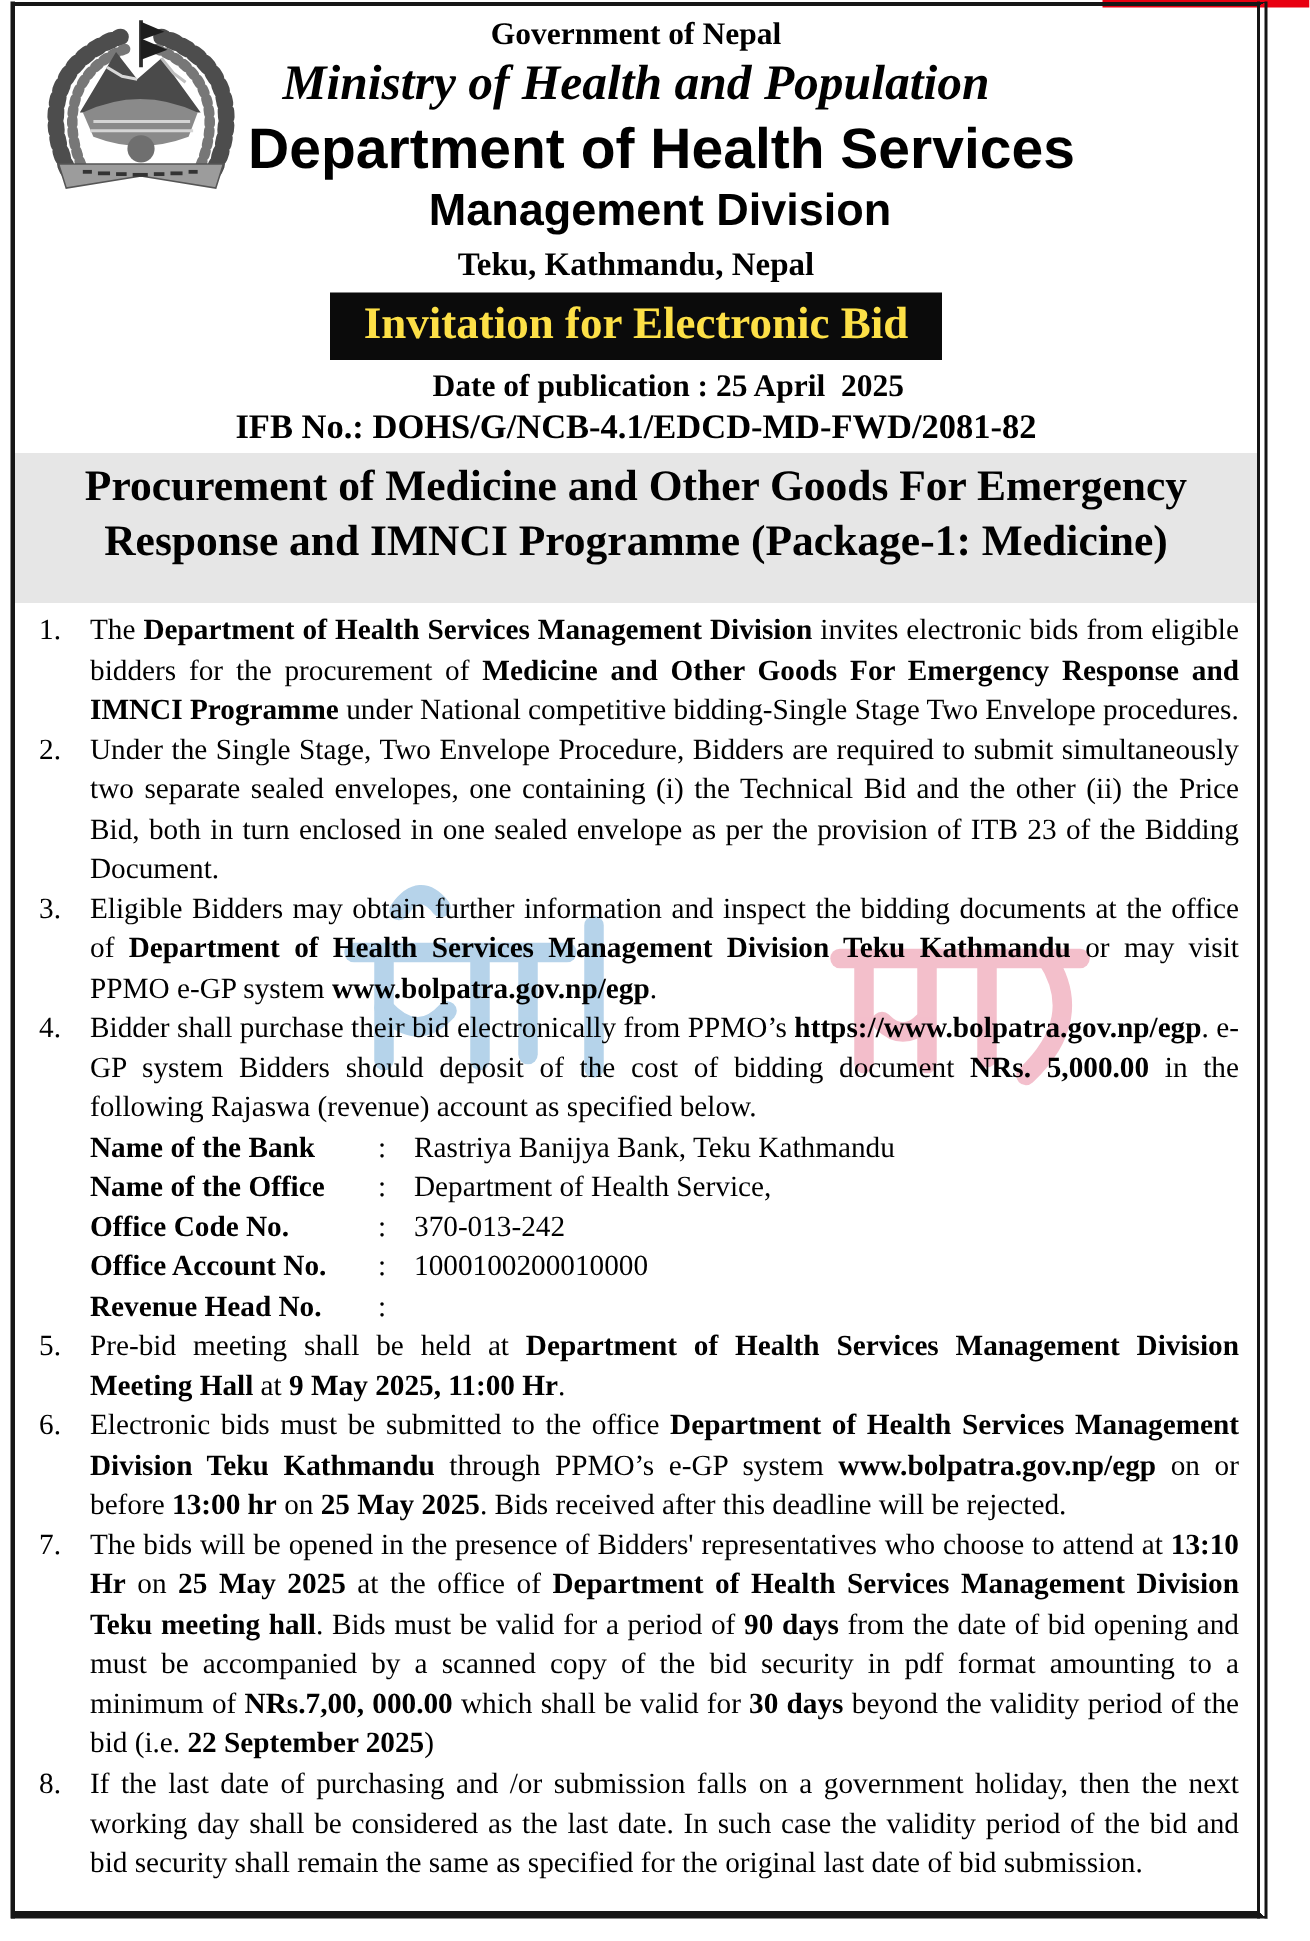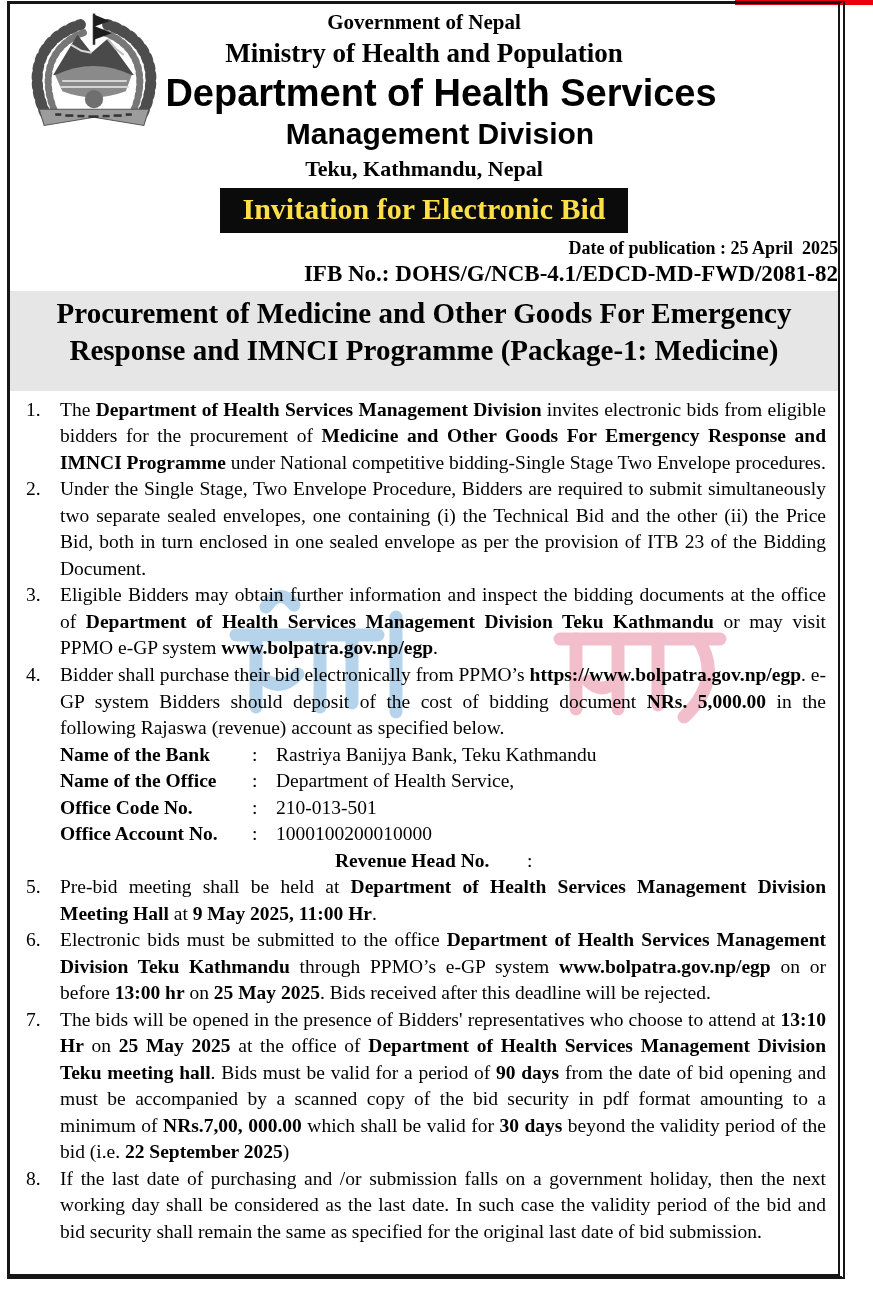--- a/index.html
+++ b/index.html
@@ -30,51 +30,51 @@
     width:500px; height:165px;
     pointer-events:none;
     z-index:0;
   }
   .content { position:relative; z-index:1; }
 
   .emblem { position:absolute; left:15px; top:8px; width:138px; height:122px; }
 
   .hdr { text-align:center; }
   .h-gov      { font-size:21px; font-weight:bold; line-height:1.15; padding-top:6px; }
-  .h-ministry { font-size:27px; font-weight:bold; line-height:1.2;  margin-top:3px; }
+  .h-ministry { font-size:33px; font-weight:bold; line-height:1.2;  margin-top:3px;font-style:italic; }
   .h-dept     { font-family:"Liberation Sans","DejaVu Sans",sans-serif; font-size:38px; font-weight:bold; line-height:1.15; margin-top:2px;padding-left:34px; }
   .h-division { font-family:"Liberation Sans","DejaVu Sans",sans-serif; font-size:30px; font-weight:bold; line-height:1.15; margin-top:2px;padding-left:32px; }
   .h-addr     { font-size:22px; font-weight:bold; line-height:1.2;  margin-top:4px; }
 
   .banner {
     width:fit-content; margin:6px auto 0;
     background:#0b0b0b; color:#fde047;
     font-size:30px; font-weight:bold; line-height:1.25;
     padding:2px 22px 5px;
   }
-  .pub { text-align:right; font-size:18px; font-weight:bold; margin-top:5px; white-space:pre-wrap;padding-left:43px; }
-  .ifb { text-align:right; font-size:23px; font-weight:bold; margin-top:2px; }
+  .pub { text-align:center; font-size:21px; font-weight:bold; margin-top:5px; white-space:pre-wrap;padding-left:43px; }
+  .ifb { text-align:center; font-size:23px; font-weight:bold; margin-top:2px; }
 
   .subject {
     margin-top:4px;
     background:#e6e6e6;
     font-size:29px; font-weight:bold; line-height:1.28;
     text-align:center;
     padding:4px 14px 22px;
   }
 
   .list { margin-top:6px; padding:0 12px 0 16px; }
   .item { display:flex; }
   .item .no {
     flex:none; width:34px;
     font-size:19.5px; line-height:1.36;
   }
   .item .body { flex:1; font-size:19.5px; line-height:1.36; }
   .item .para { margin:0; text-align:justify; }
-  .bank-row { display:flex;justify-content:center; }
+  .bank-row { display:flex; }
   .bank-label { flex:none; width:192px; font-weight:bold; }
   .bank-colon { flex:none; width:24px; }
   .bank-value { flex:1; }
 </style>
 </head>
 <body>
 
 <div class="red-mark"></div>
 
 <div class="doc">
@@ -179,21 +179,21 @@
               <div class="bank-value">Rastriya Banijya Bank, Teku Kathmandu</div>
             </div>
             <div class="bank-row">
               <div class="bank-label">Name of the Office</div>
               <div class="bank-colon">:</div>
               <div class="bank-value">Department of Health Service,</div>
             </div>
             <div class="bank-row">
               <div class="bank-label">Office Code No.</div>
               <div class="bank-colon">:</div>
-              <div class="bank-value">210-013-501</div>
+              <div class="bank-value">370-013-242</div>
             </div>
             <div class="bank-row">
               <div class="bank-label">Office Account No.</div>
               <div class="bank-colon">:</div>
               <div class="bank-value">1000100200010000</div>
             </div>
             <div class="bank-row">
               <div class="bank-label">Revenue Head No.</div>
               <div class="bank-colon">:</div>
             </div>

